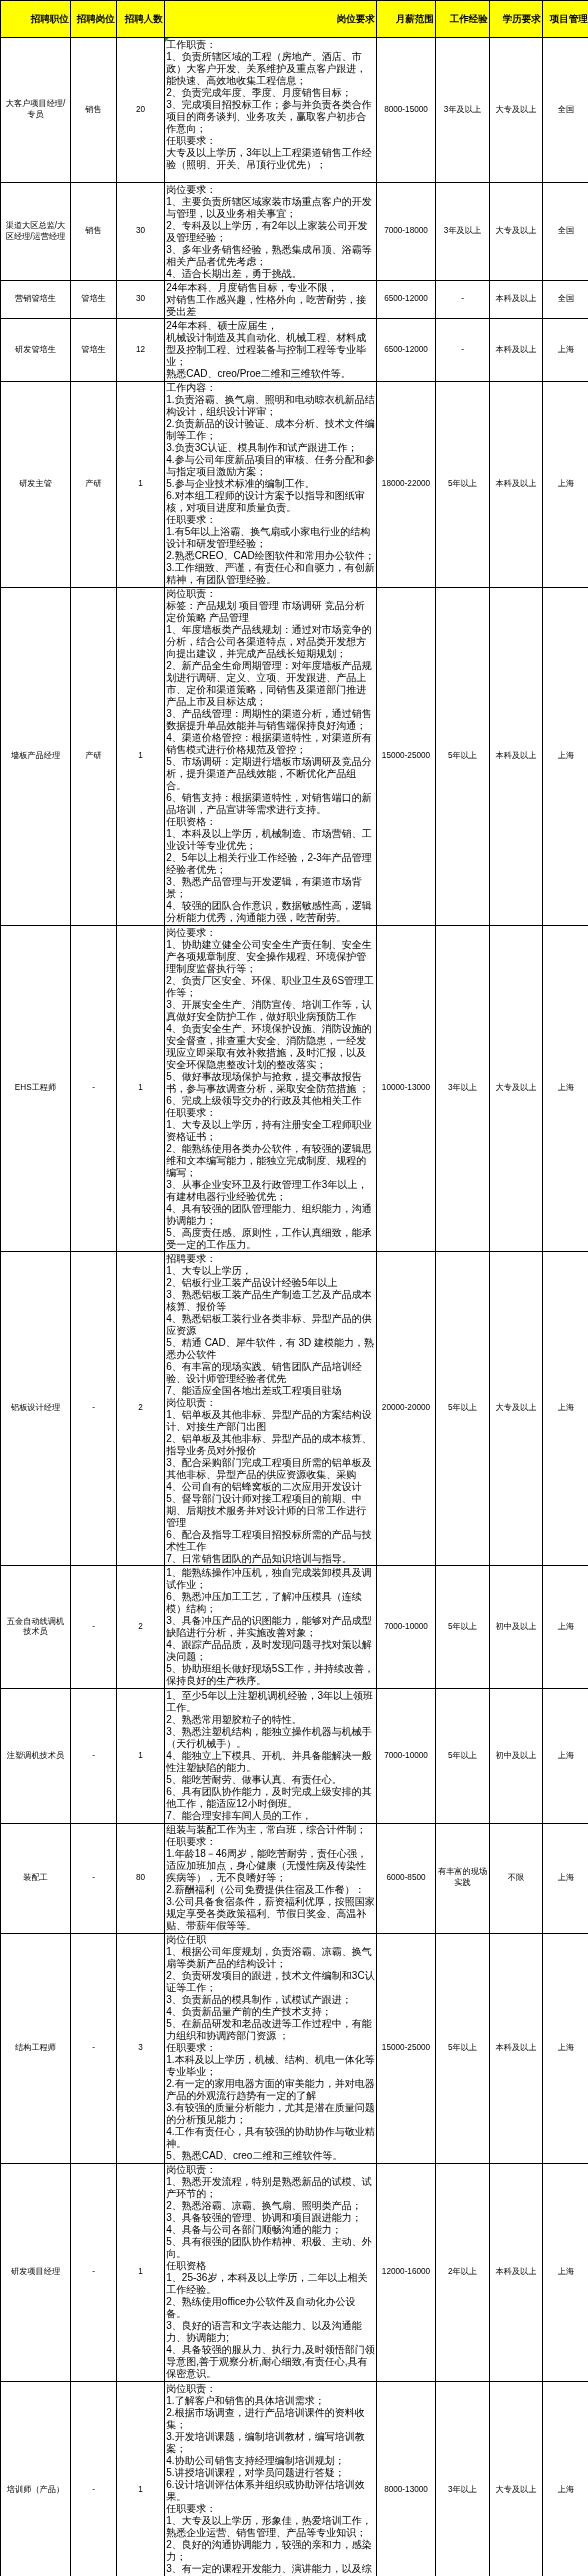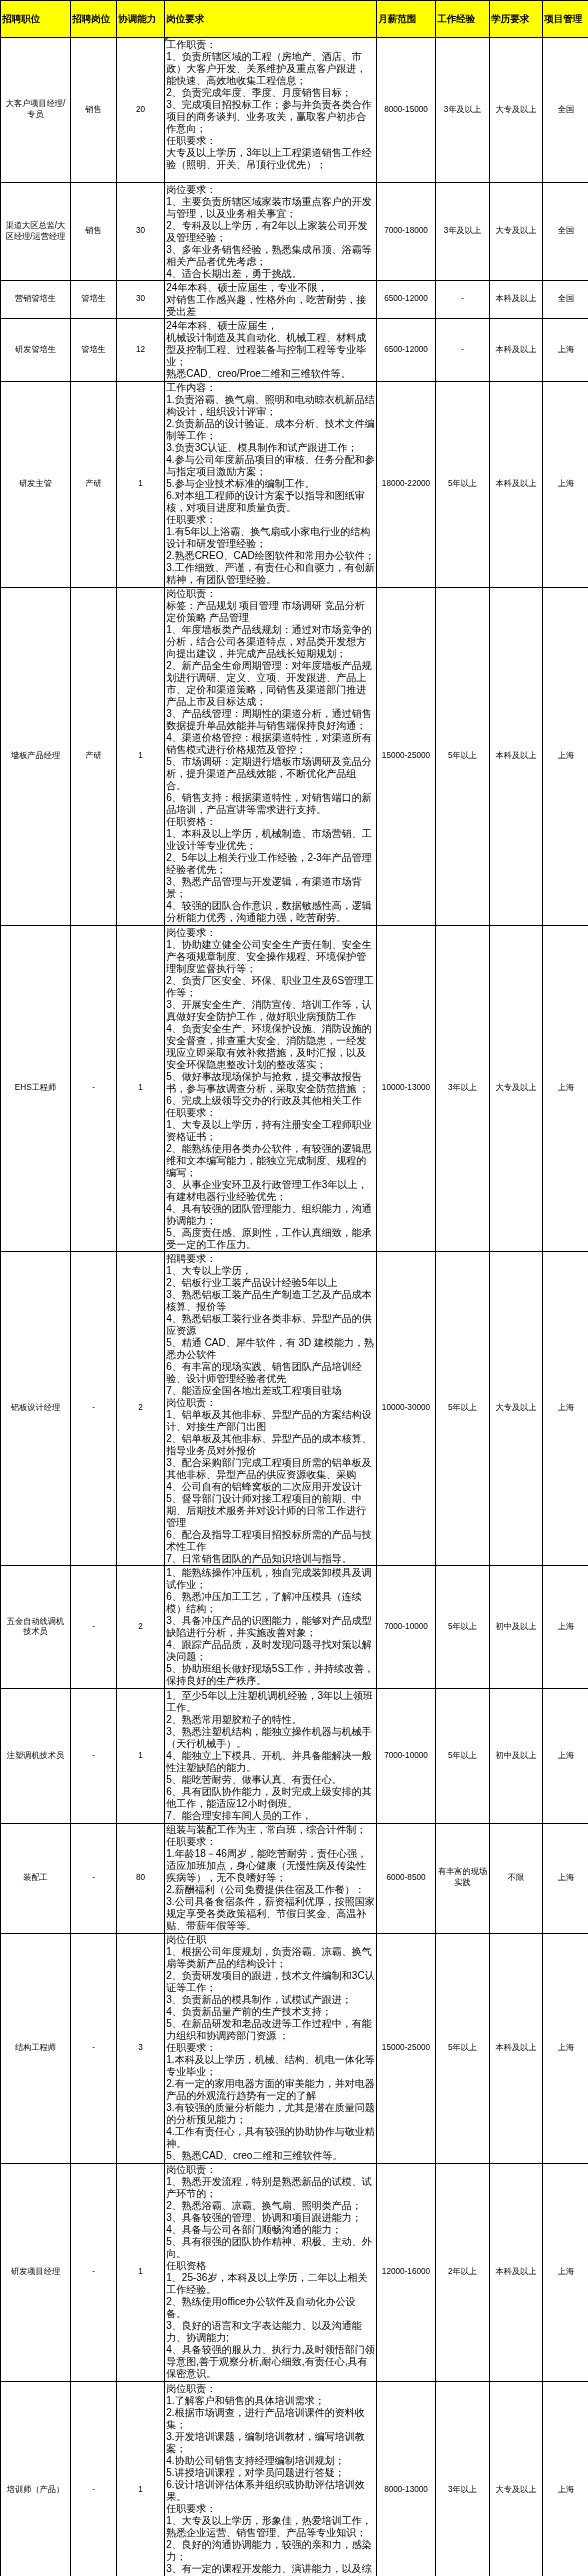--- a/index.html
+++ b/index.html
@@ -22,21 +22,21 @@
   table.recruit td {
     border: 0.6px solid #000000;
     box-sizing: border-box;
     overflow: hidden;
   }
   table.recruit th {
     background: #FFFF00;
     font-weight: bold;
     font-size: 9.5px;
     height: 37px;
-    text-align: left;
+    text-align: right;
     vertical-align: middle;
     padding: 1.3px;
   }
   td.cell-center {
     text-align: center;
     vertical-align: middle;
     font-size: 8.2px;
     line-height: 10.8px;
     padding: 1.3px 1.9px;
     word-break: break-all;
@@ -73,21 +73,21 @@
         <col style="width:212px">
       <col style="width:59px">
         <col style="width:54px">
         <col style="width:53px">
         <col style="width:47px">
     </colgroup>
     <thead>
       <tr>
         <th>招聘职位</th>
         <th>招聘岗位</th>
-        <th>协调能力</th>
+        <th>招聘人数</th>
         <th>岗位要求</th>
         <th>月薪范围</th>
         <th>工作经验</th>
         <th>学历要求</th>
         <th>项目管理</th>
       </tr>
     </thead>
     <tbody>
         <tr style="height: 145px;">
           <td class="cell-center">大客户项目经理/专员</td>
@@ -115,21 +115,21 @@
 4、适合长期出差，勇于挑战。</td>
           <td class="cell-center">7000-18000</td>
           <td class="cell-center">3年及以上</td>
           <td class="cell-center">大专及以上</td>
           <td class="cell-center">全国</td>
         </tr>
         <tr style="height: 34px;">
           <td class="cell-center">营销管培生</td>
           <td class="cell-center">管培生</td>
           <td class="cell-center">30</td>
-          <td class="cell-req">24年本科、硕士应届生，专业不限，
+          <td class="cell-req">24年本科、月度销售目标，专业不限，
 对销售工作感兴趣，性格外向，吃苦耐劳，接受出差</td>
           <td class="cell-center">6500-12000</td>
           <td class="cell-center">-</td>
           <td class="cell-center">本科及以上</td>
           <td class="cell-center">全国</td>
         </tr>
         <tr style="height: 60px;">
           <td class="cell-center">研发管培生</td>
           <td class="cell-center">管培生</td>
           <td class="cell-center">12</td>
@@ -218,21 +218,21 @@
 6、有丰富的现场实践、销售团队产品培训经验、设计师管理经验者优先
 7、能适应全国各地出差或工程项目驻场
 岗位职责：
 1、铝单板及其他非标、异型产品的方案结构设计、对接生产部门出图
 2、铝单板及其他非标、异型产品的成本核算、指导业务员对外报价
 3、配合采购部门完成工程项目所需的铝单板及其他非标、异型产品的供应资源收集、采购
 4、公司自有的铝蜂窝板的二次应用开发设计
 5、督导部门设计师对接工程项目的前期、中期、后期技术服务并对设计师的日常工作进行管理
 6、配合及指导工程项目招投标所需的产品与技术性工作
 7、日常销售团队的产品知识培训与指导。</td>
-          <td class="cell-center">10000-30000</td>
+          <td class="cell-center">20000-20000</td>
           <td class="cell-center">5年以上</td>
           <td class="cell-center">大专及以上</td>
           <td class="cell-center">上海</td>
         </tr>
         <tr style="height: 123px;">
           <td class="cell-center">五金自动线调机技术员</td>
           <td class="cell-center">-</td>
           <td class="cell-center">2</td>
           <td class="cell-req">1、能熟练操作冲压机，独自完成装卸模具及调试作业；
 6、熟悉冲压加工工艺，了解冲压模具（连续模）结构；

